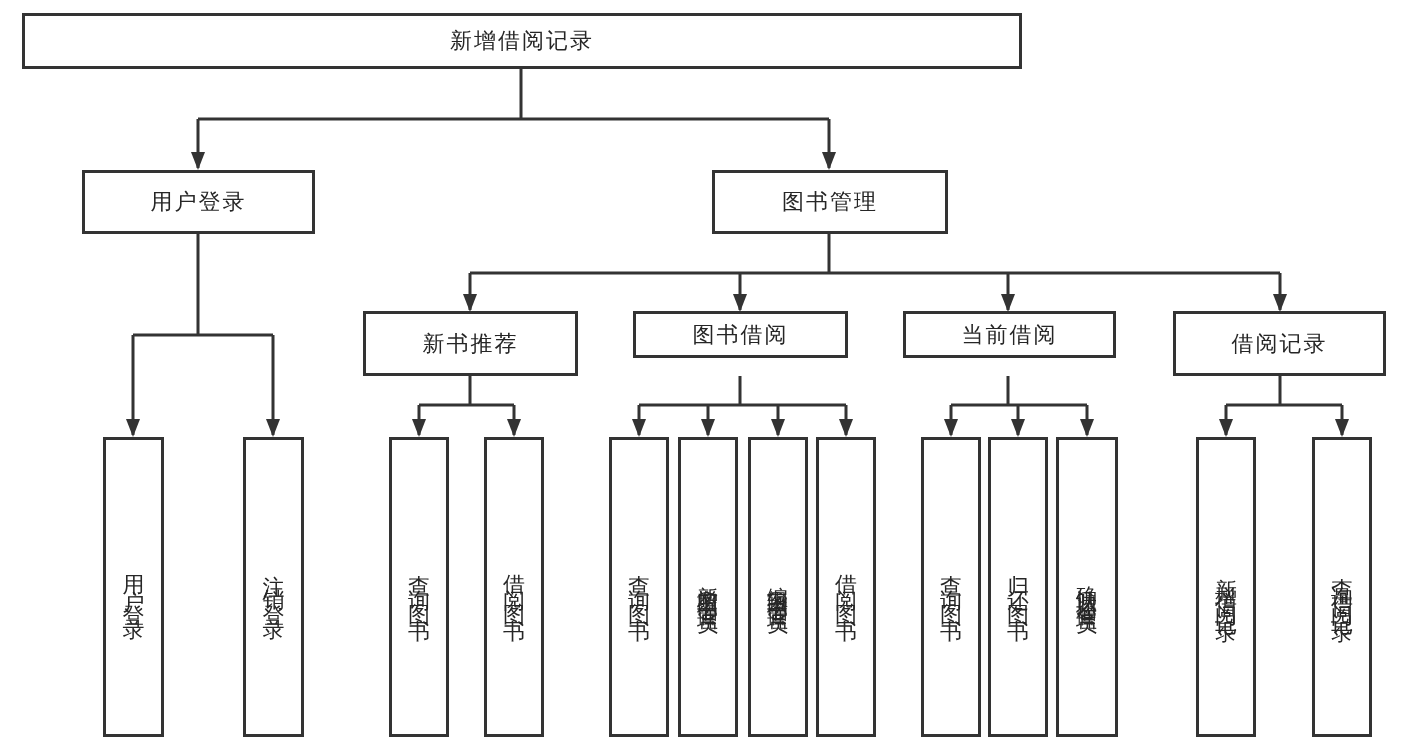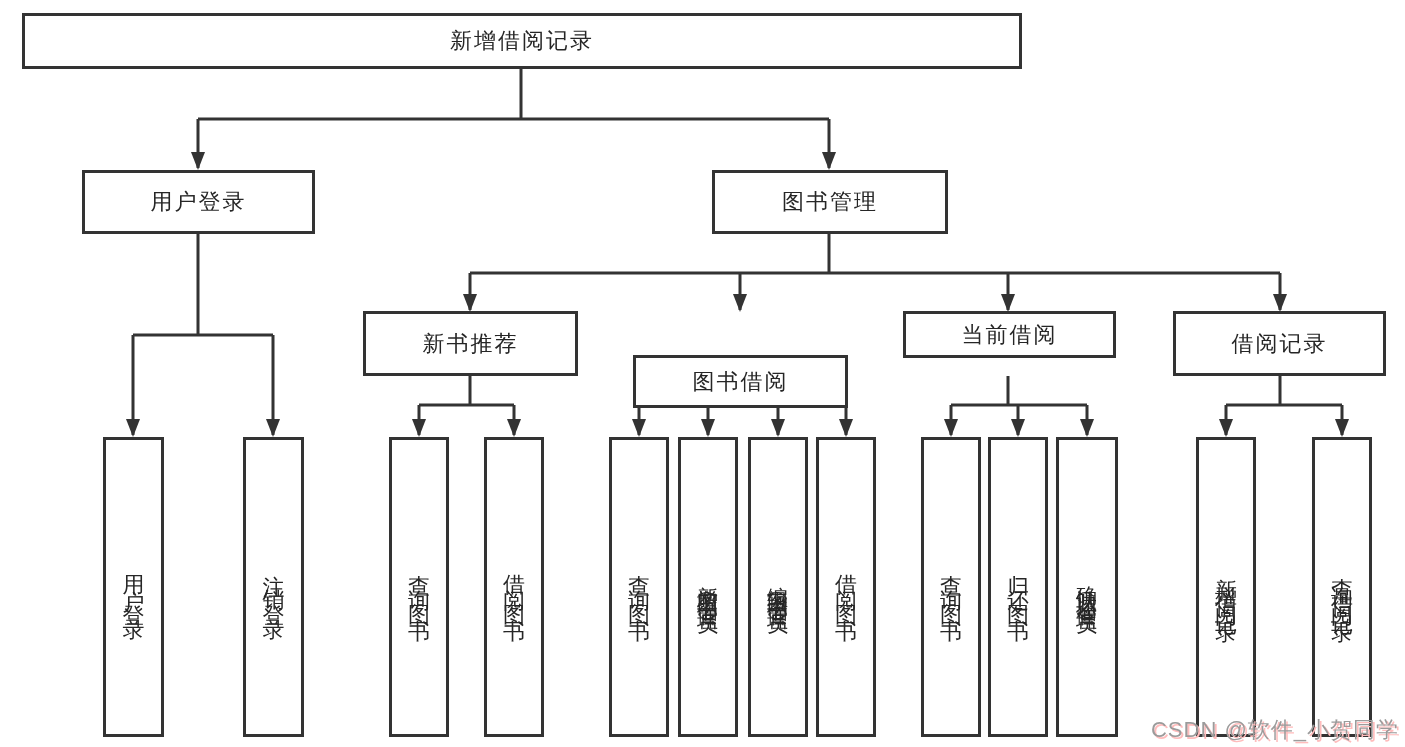--- a/index.html
+++ b/index.html
@@ -101,21 +101,21 @@
       <path d="M1335 419 L1349 419 L1342 437 Z"></path>
     </g>
   </svg>
 
   <div class="node" style="left:22px; top:13px; width:1000px; height:56px;">新增借阅记录</div>
 
   <div class="node" style="left:82px; top:170px; width:233px; height:64px;">用户登录</div>
   <div class="node" style="left:712px; top:170px; width:236px; height:64px;">图书管理</div>
 
   <div class="node" style="left:363px; top:311px; width:215px; height:65px;">新书推荐</div>
-  <div class="node" style="left:633px; top:311px; width:215px; height:53px;margin-top:44px;">图书借阅</div>
+  <div class="node" style="left:633px; top:311px; width:215px; height:47px;">图书借阅</div>
   <div class="node" style="left:903px; top:311px; width:213px; height:47px;">当前借阅</div>
   <div class="node" style="left:1173px; top:311px; width:213px; height:65px;">借阅记录</div>
 
   <div class="node vbox" style="left:103px; top:437px; width:61px; height:300px;">用户登录</div>
   <div class="node vbox" style="left:243px; top:437px; width:61px; height:300px;">注销登录</div>
 
   <div class="node vbox" style="left:389px; top:437px; width:60px; height:300px;">查询图书</div>
   <div class="node vbox" style="left:484px; top:437px; width:60px; height:300px;">借阅图书</div>
 
   <div class="node vbox" style="left:609px; top:437px; width:60px; height:300px;">查询图书</div>
@@ -123,15 +123,14 @@
   <div class="node vbox v9" style="left:748px; top:437px; width:60px; height:300px;">编辑图书（管理员）</div>
   <div class="node vbox" style="left:816px; top:437px; width:60px; height:300px;">借阅图书</div>
 
   <div class="node vbox" style="left:921px; top:437px; width:60px; height:300px;">查询图书</div>
   <div class="node vbox" style="left:988px; top:437px; width:60px; height:300px;">归还图书</div>
   <div class="node vbox v9" style="left:1056px; top:437px; width:62px; height:300px;">确认归还（管理员）</div>
 
   <div class="node vbox v6" style="left:1196px; top:437px; width:60px; height:300px;">新增借阅记录</div>
   <div class="node vbox v6" style="left:1312px; top:437px; width:60px; height:300px;">查询借阅记录</div>
 
-  <div id="watermark">CSDN @软件_小贺同学</div>
 
 </div>
 
 </body></html>

